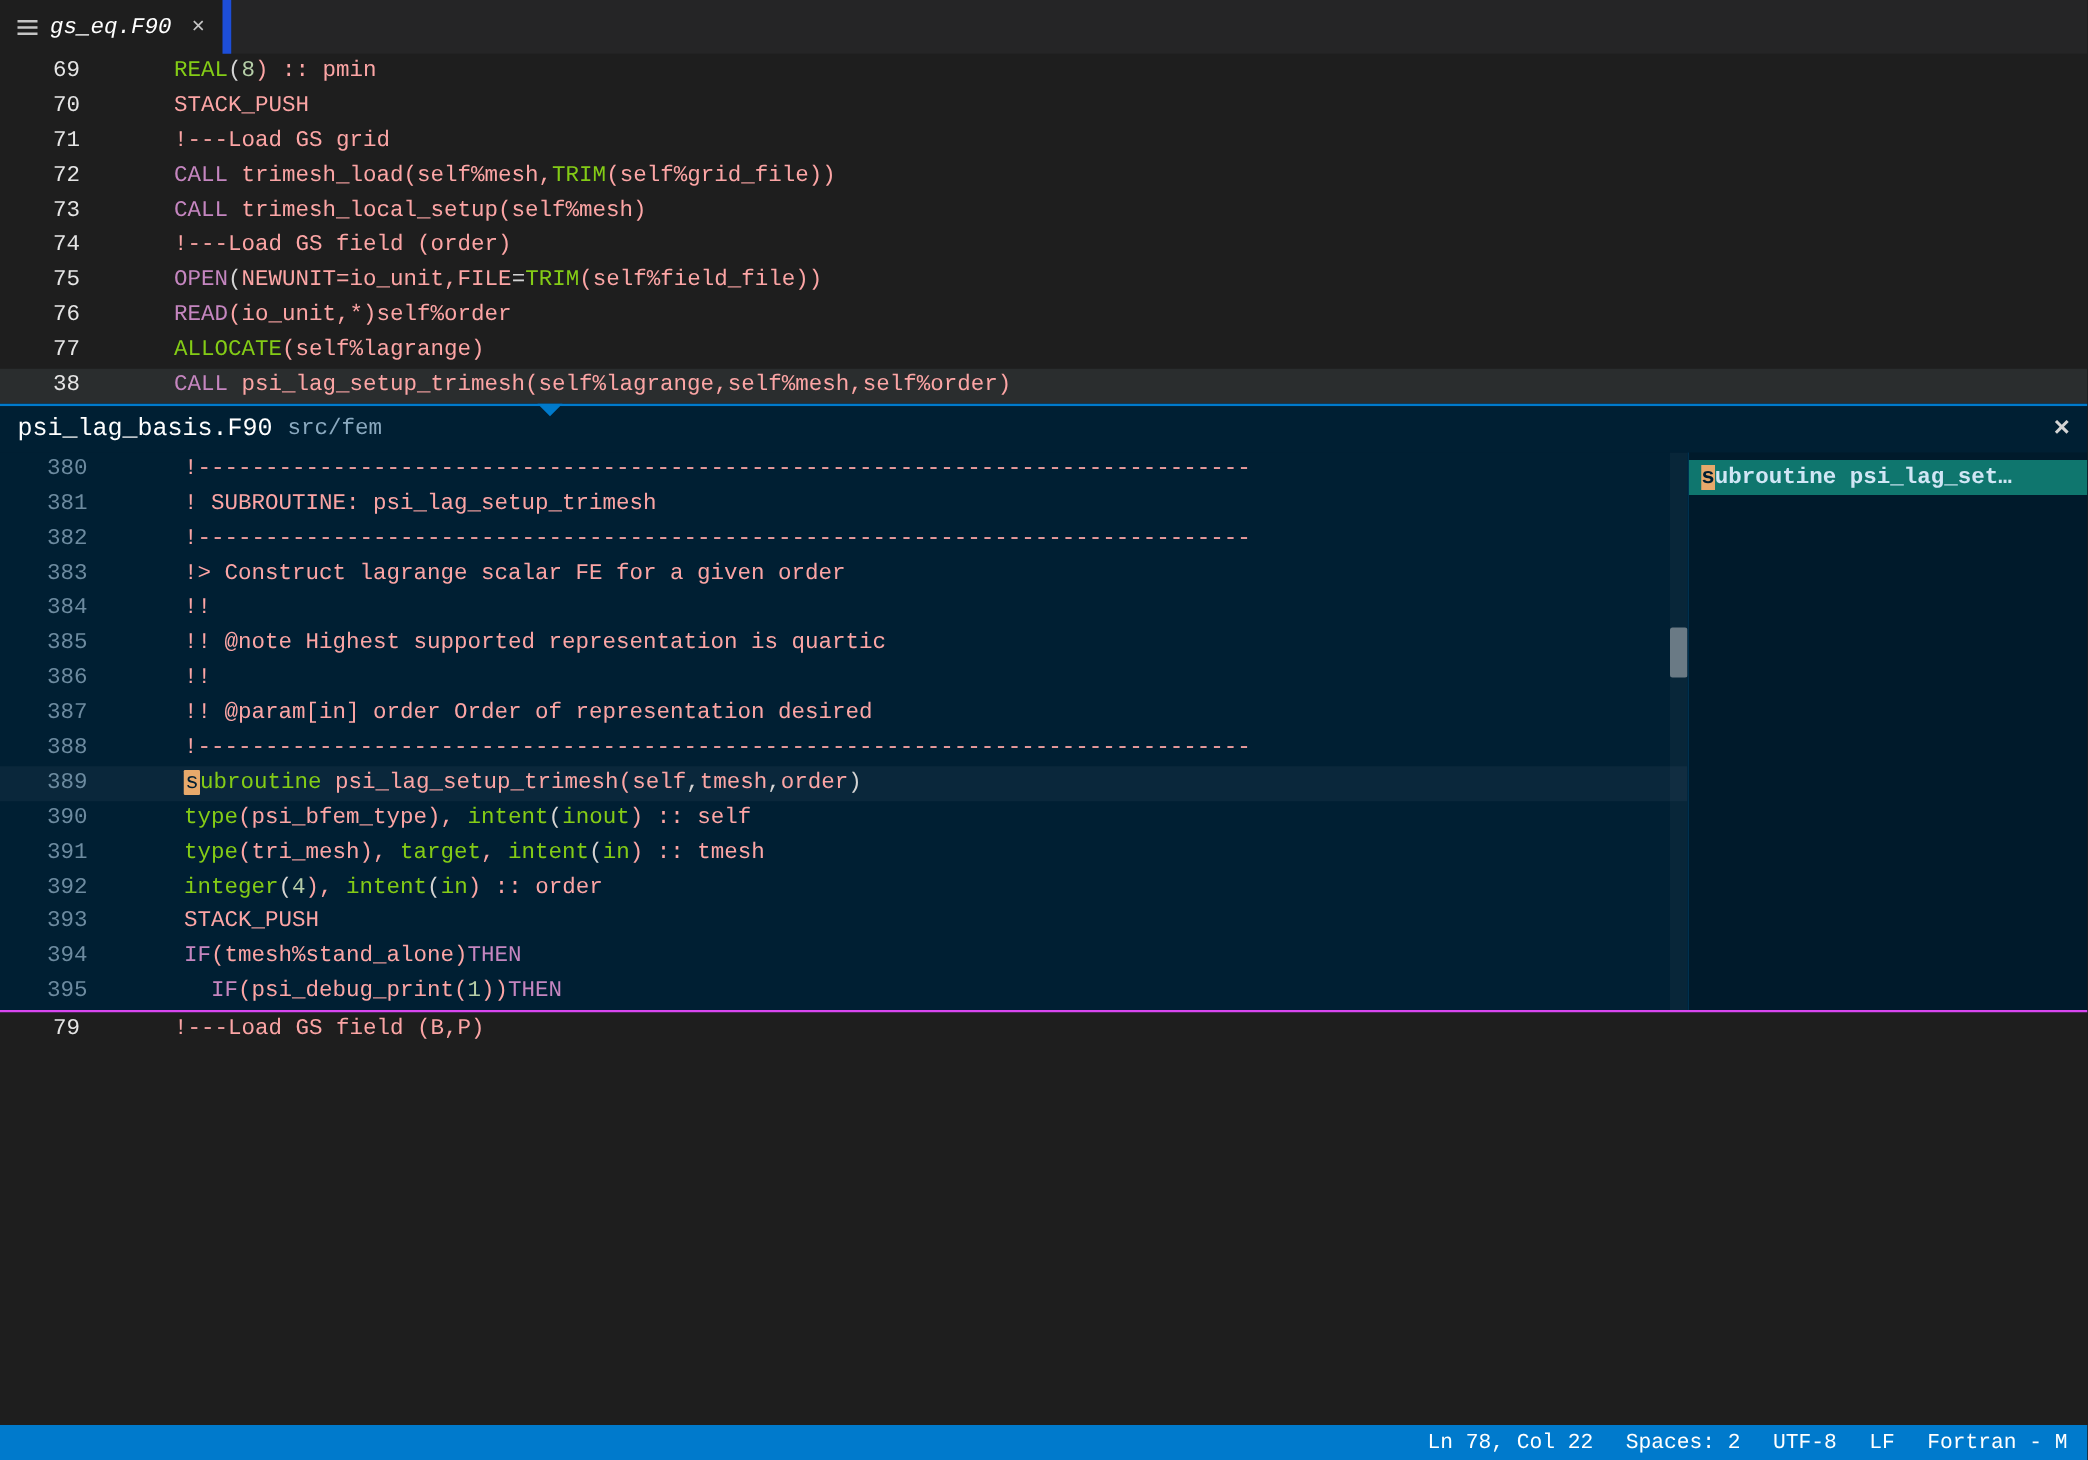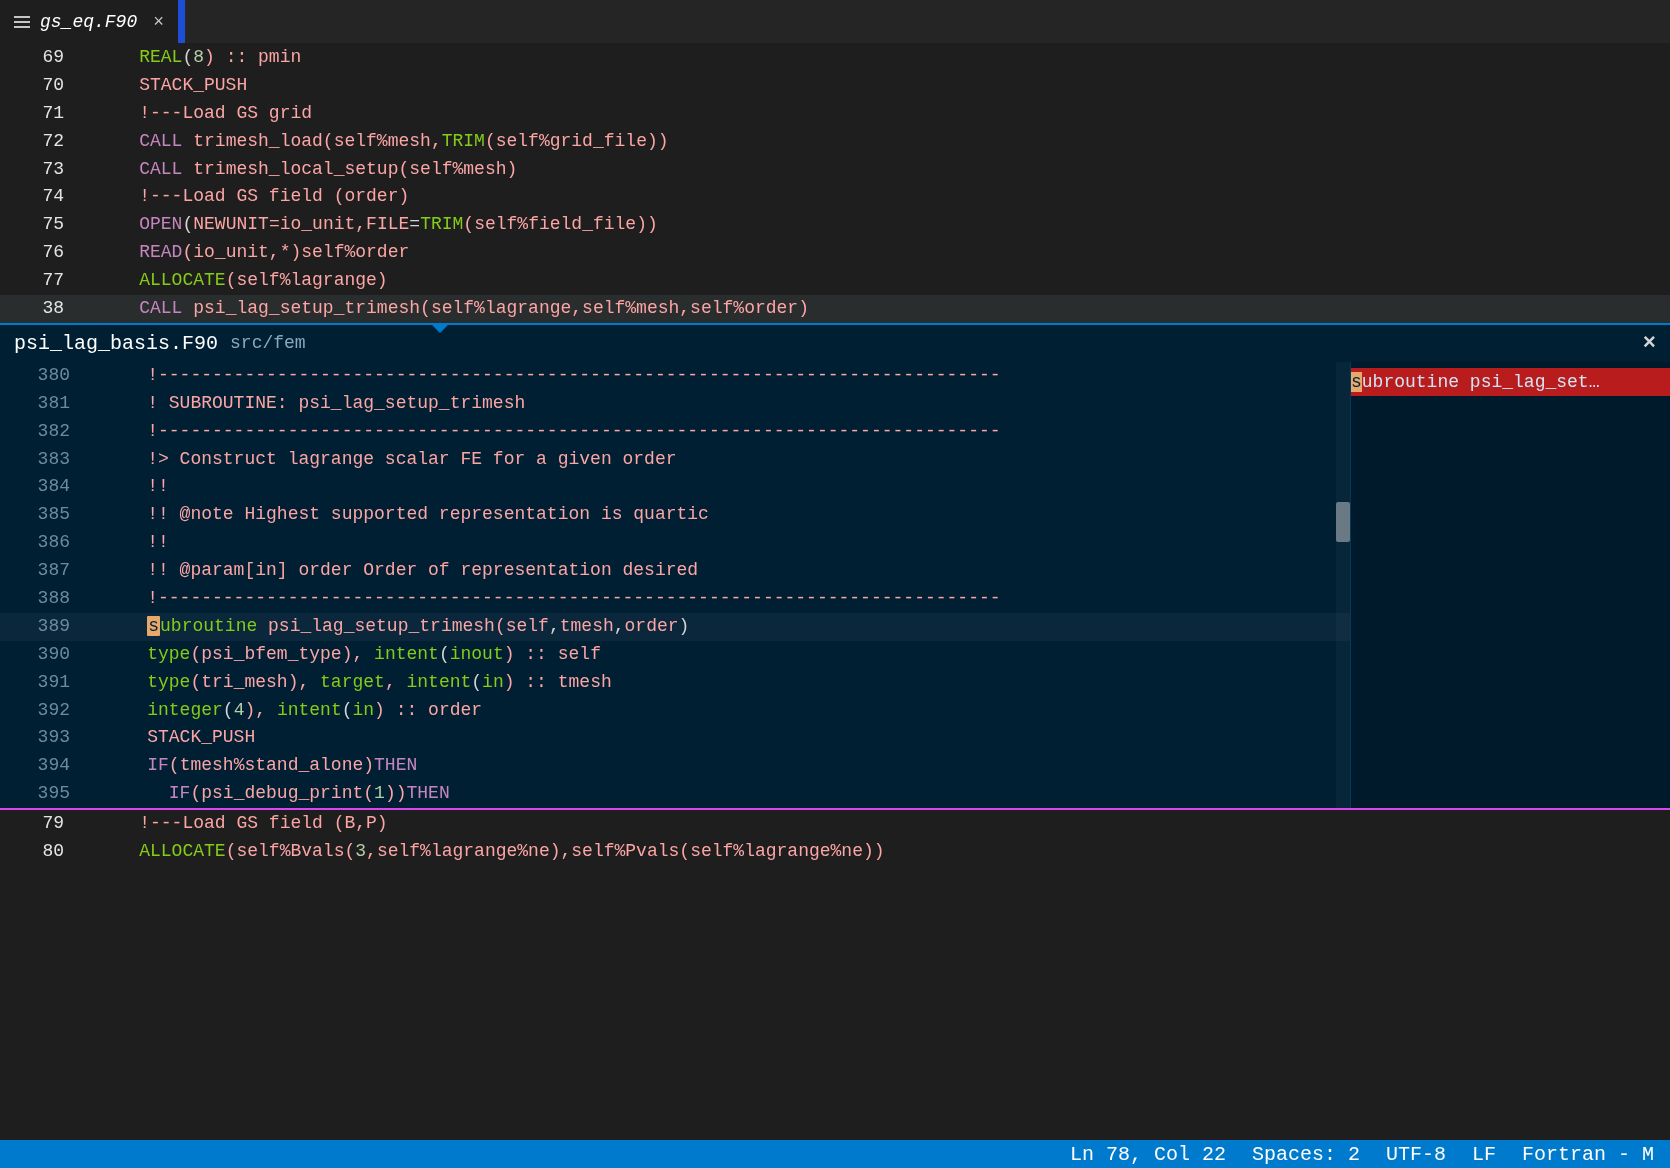--- a/index.html
+++ b/index.html
@@ -149,41 +149,42 @@
   }
   .peek-refs {
     width: 320px;
     background: #001a2b;
     border-left: 1px solid #003a5c;
     padding-top: 6px;
     font-size: 18px;
     overflow: hidden;
   }
   .peek-ref {
-    padding: 4px 0;
+    padding: 4px 10px;
     color: #d0e6f5;
     white-space: nowrap;
     overflow: hidden;
     text-overflow: ellipsis;
-    background: #b91c1c;
+    background: #0f766e;
+    font-weight: bold;
   }
   .peek-ref .match-mark {
     background: #e7a96b;
     color: #001f33;
   }
   
   .statusbar {
     height: 28px;
     background: #007acc;
     color: #ffffff;
     display: flex;
     align-items: center;
     justify-content: flex-end;
     padding: 0 16px;
-    font-size: 20px;
+    font-size: 17px;
     gap: 26px;
     margin-top: auto;
   }
   .statusbar .item { white-space: nowrap; }
 </style>
 </head>
 <body>
 
 <div class="tabbar">
   <div class="tab">
@@ -243,21 +244,20 @@
     <div class="peek-refs">
       <div class="peek-ref">
         <span class="match-mark">s</span><span>ubroutine psi_lag_set…</span>
       </div>
     </div>
   </div>
 </div>
 
 <div class="editor" id="editor-bottom">
     <div class="line"><span class="gutter">79</span><span class="code"><span class="tok-cmt">    !---Load GS field (B,P)</span></span></div>
-    <div class="line"><span class="gutter">80</span><span class="code"><span class="tok-ident">    </span><span class="tok-type">ALLOCATE</span><span class="tok-ident">(self%Bvals(</span><span class="tok-num">3</span><span class="tok-ident">,self%lagrange%ne),self%Pvals(self%lagrange%ne))</span></span></div>
   </div>
 
 <div class="statusbar">
   <span class="item">Ln 78, Col 22</span>
   <span class="item">Spaces: 2</span>
   <span class="item">UTF-8</span>
   <span class="item">LF</span>
   <span class="item">Fortran - M</span>
 </div>
 

